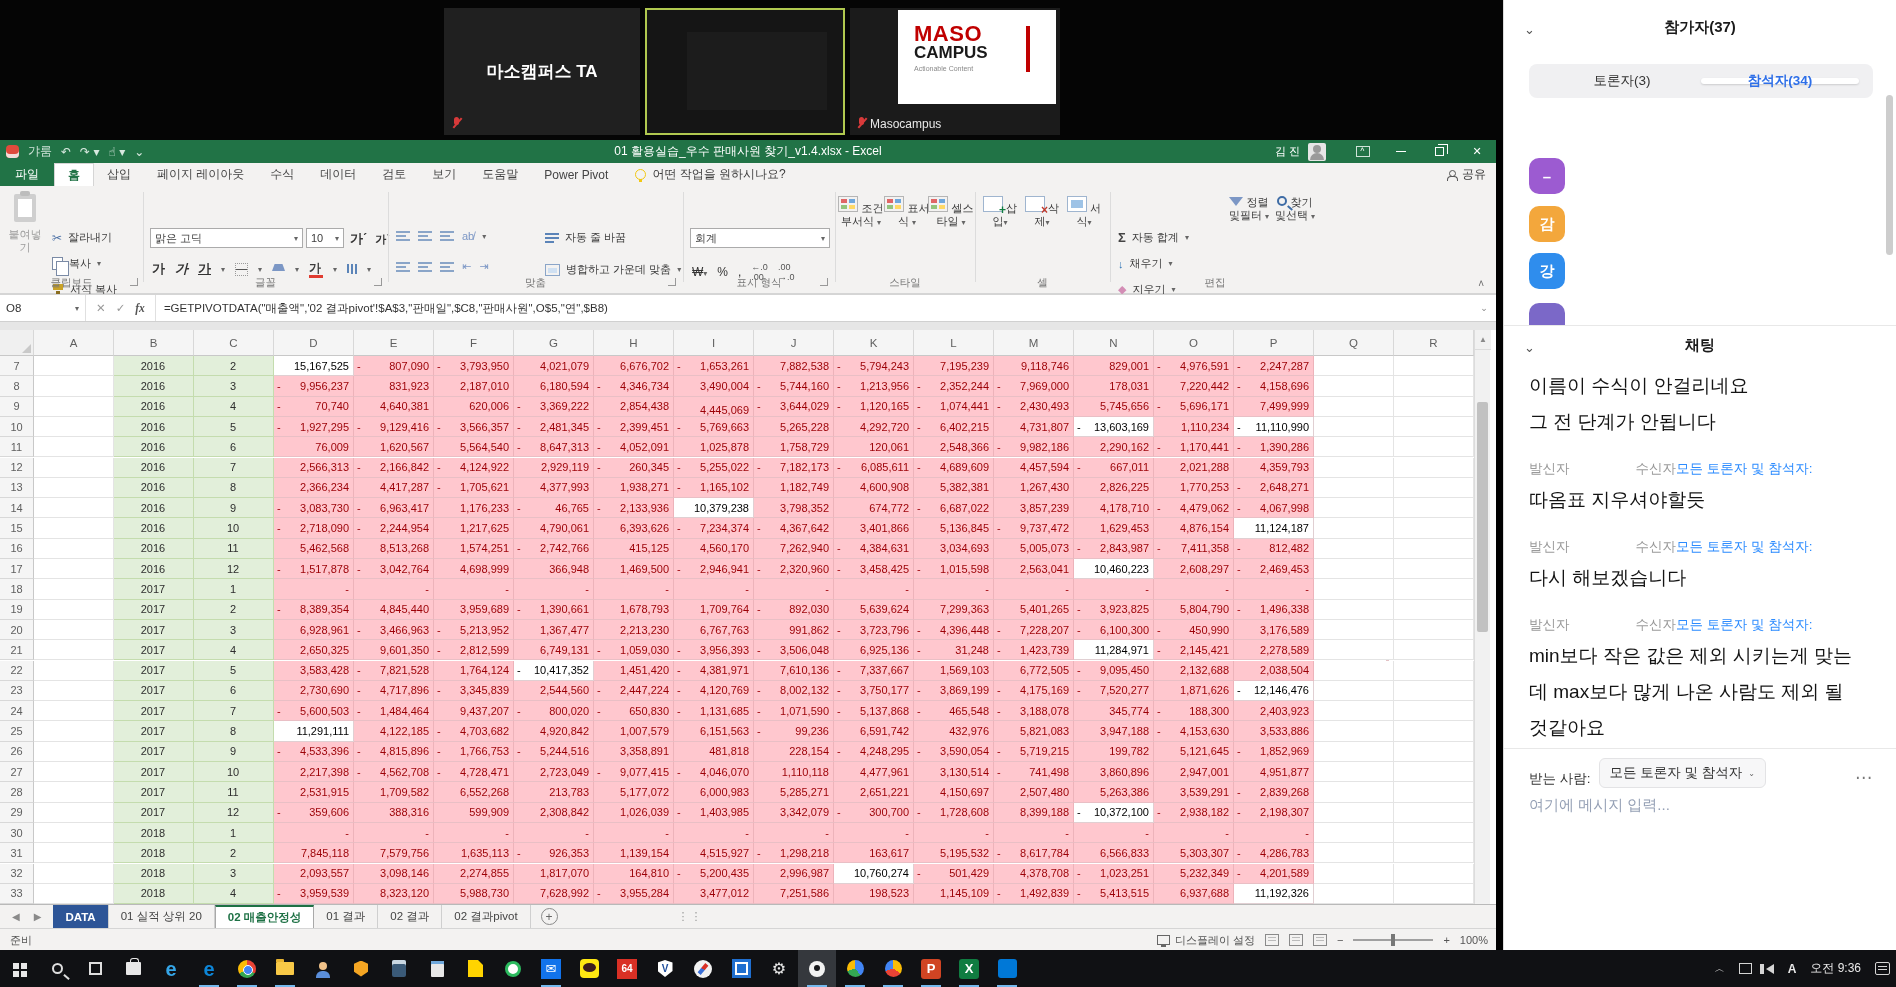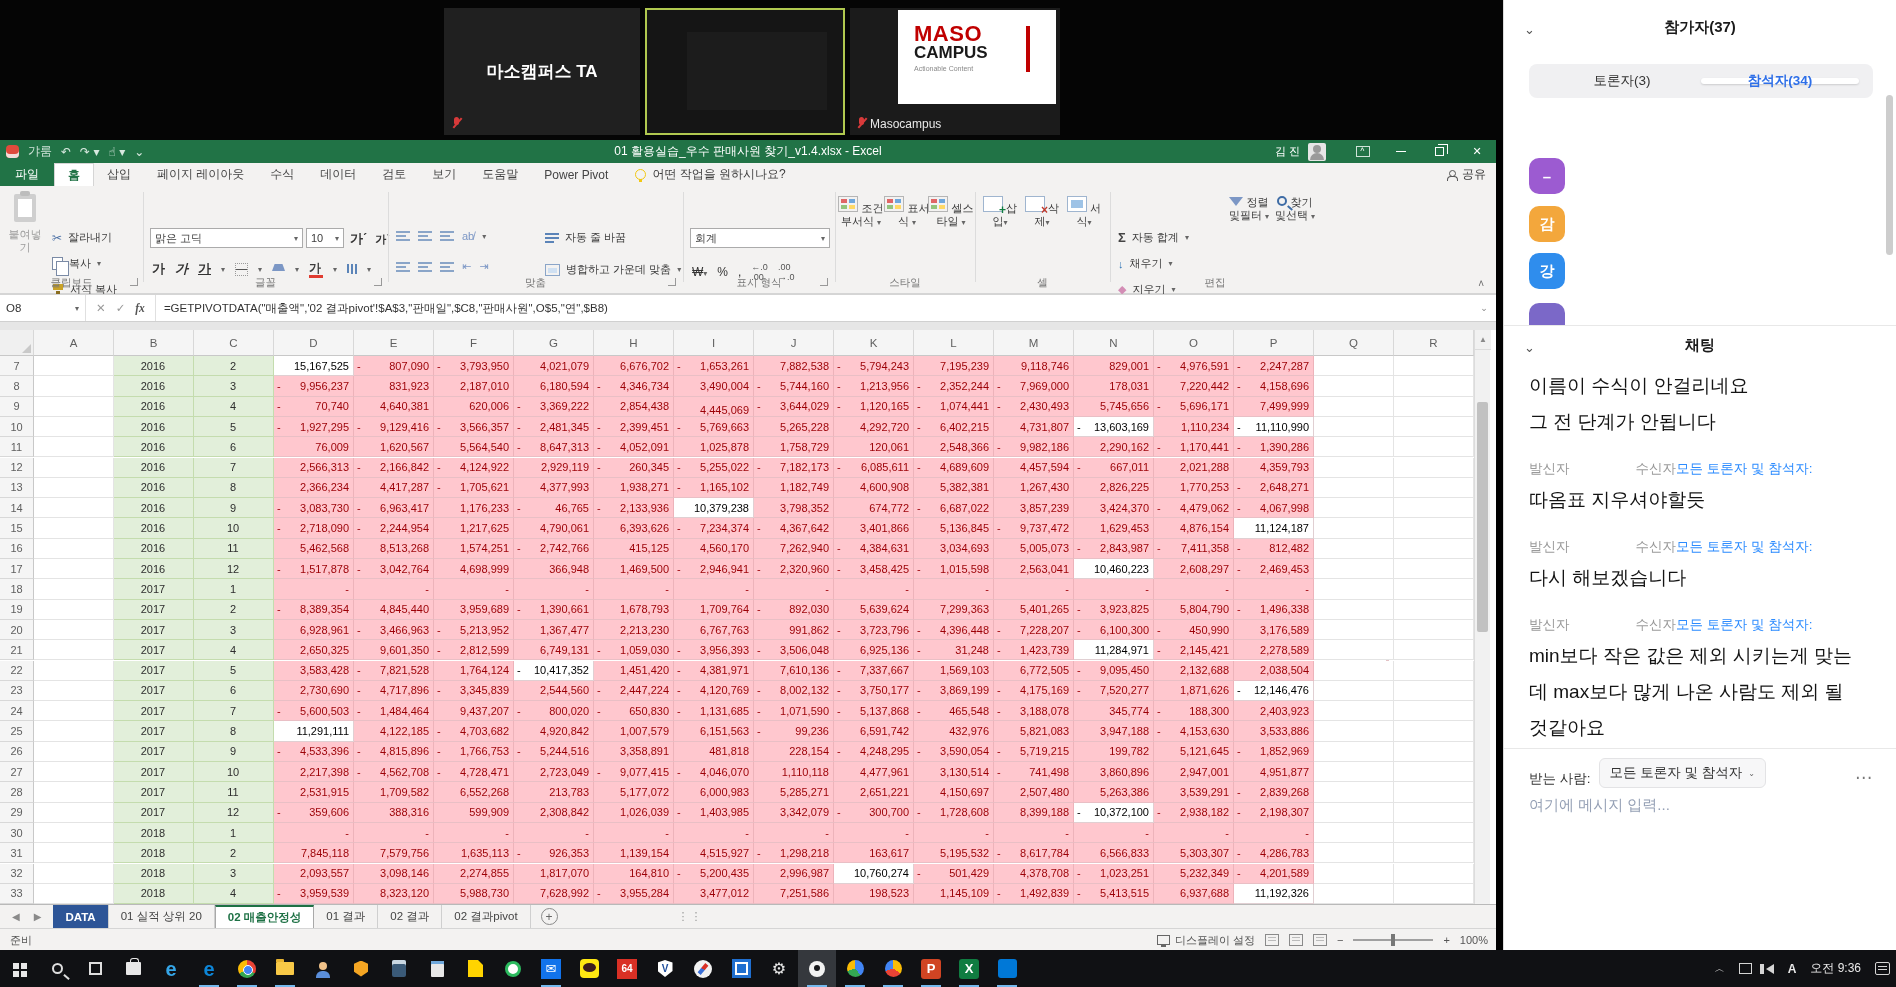--- a/index.html
+++ b/index.html
@@ -903,21 +903,21 @@
           <span class="num">674,772</span>
         </div>
         <div class="dcell c-pink" style="left: 914px; width: 80px; top: 168.1px; height: 20.3px;">
           <span class="sgn">-</span>
           <span class="num">6,687,022</span>
         </div>
         <div class="dcell c-pink" style="left: 994px; width: 80px; top: 168.1px; height: 20.3px;">
           <span class="num">3,857,239</span>
         </div>
         <div class="dcell c-pink" style="left: 1074px; width: 80px; top: 168.1px; height: 20.3px;">
-          <span class="num">3,424,370</span>
+          <span class="num">4,178,710</span>
         </div>
         <div class="dcell c-pink" style="left: 1154px; width: 80px; top: 168.1px; height: 20.3px;">
           <span class="sgn">-</span>
           <span class="num">4,479,062</span>
         </div>
         <div class="dcell c-pink" style="left: 1234px; width: 80px; top: 168.1px; height: 20.3px;">
           <span class="sgn">-</span>
           <span class="num">4,067,998</span>
         </div>
         <div class="dcell c-def" style="left: 1314px; width: 80px; top: 168.1px; height: 20.3px;"></div>

